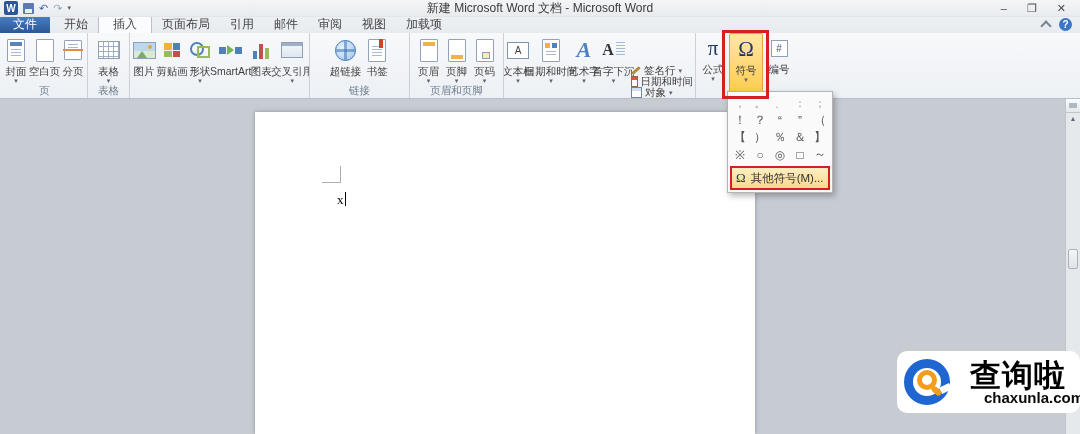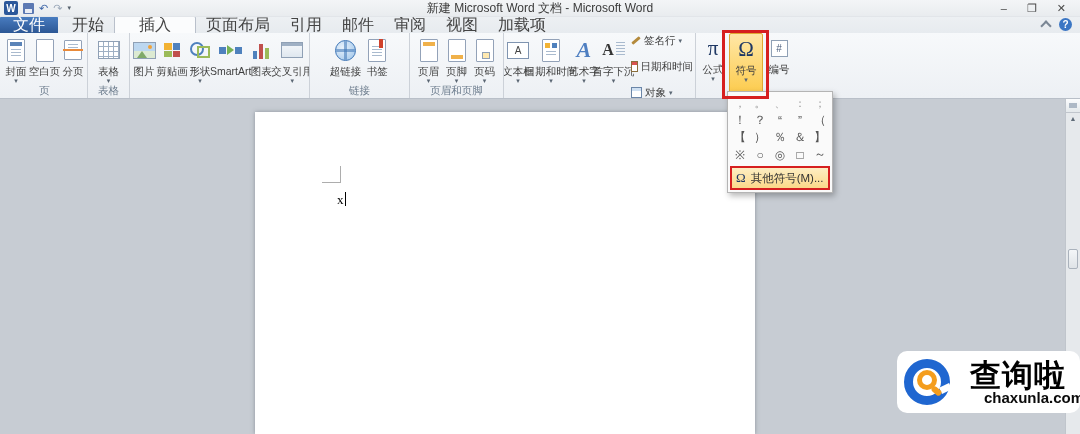--- a/index.html
+++ b/index.html
@@ -20,45 +20,45 @@
   .undo{color:#3e66a8}.redo{color:#9aa7b8}
   .qat .drop{font-size:7px;color:#55606c}
   .title{position:absolute;left:0;right:0;text-align:center;font-size:12px;color:#3a3a3a;z-index:1}
   .winctl{margin-left:auto;display:flex;gap:20px;padding-right:14px;z-index:3;
     font-size:11px;color:#4a4a4a;line-height:14px}
   .winctl span{cursor:default}
 
   
   .tabrow{position:absolute;top:16px;left:0;right:0;height:17px;
     background:linear-gradient(#edf0f3,#e7ebef);display:flex;align-items:flex-end;z-index:9}
-  .tab{padding:2px 10px 2px;font-size:16px;line-height:13px;color:#444;white-space:nowrap}
+  .tab{padding:2px 10px 2px;font-size:12px;line-height:13px;color:#444;white-space:nowrap}
   .tab.file{background:linear-gradient(#4a7ec2,#2c5795);color:#fff;margin:0 4px 0 0;
     border-radius:2px 2px 0 0;padding:2px 13px}
   .tab.active{background:#fbfcfd;border:1px solid #b9c0cb;border-bottom:none;
-    border-radius:2px 2px 0 0;padding:1px 24px 2px}
+    border-radius:2px 2px 0 0;padding:1px 14px 2px}
   .tabctl{position:absolute;right:8px;top:2px;display:flex;align-items:center;gap:9px}
   .chev{width:6px;height:6px;border-left:2px solid #7a8694;border-top:2px solid #7a8694;
     transform:rotate(45deg);margin-top:3px}
   .help{width:13px;height:13px;border-radius:50%;background:#3b76c4;color:#fff;font-size:10px;
     font-weight:bold;display:flex;align-items:center;justify-content:center}
 
   
   .ribbon{position:absolute;top:33px;left:0;right:0;height:65px;
     background:linear-gradient(#f7f9fb,#edf0f4);border-bottom:1px solid #b9bfc8;
     display:flex;align-items:stretch;padding:0 0 0 2px;z-index:8}
   .group{display:flex;flex-direction:column;border-right:1px solid #ccd1d8;
     padding:2px 0 0;overflow:hidden;flex:none;box-sizing:border-box}
   .btns{flex:1;display:flex;align-items:stretch;justify-content:center}
   .rbtn{display:flex;flex-direction:column;align-items:center;justify-content:flex-start;
     padding:1px 2px 0;min-width:24px;border-radius:2px}
   .icon{height:28px;display:flex;align-items:center;justify-content:center;margin-bottom:1px}
   .lbl{font-size:10.5px;line-height:12px;white-space:nowrap;color:#3e3e3e}
   .arw{font-size:7px;line-height:7px;min-height:7px;color:#5a6673}
   .glabel{text-align:center;font-size:10.5px;color:#6b7b8c;height:14px;line-height:13px;white-space:nowrap}
-  .stack{display:flex;flex-direction:column;justify-content:space-between;gap:12px;padding:0 2px;min-width:62px}
+  .stack{display:flex;flex-direction:column;justify-content:flex-end;gap:0;padding:0 2px;min-width:62px}
   .sbtn{display:flex;align-items:center;gap:3px;font-size:10.5px;line-height:11px;white-space:nowrap}
   .sbtn .arw{min-height:0}
 
   
   .pg{width:16px;height:21px;background:#fff;border:1px solid #93a2b8;border-radius:1px;position:relative}
   .lines{position:absolute;left:3px;right:3px;top:6px;bottom:4px;
     background:repeating-linear-gradient(to bottom,#a9bace 0,#a9bace 1px,transparent 1px,transparent 3px)}
   .acc{position:absolute}
   .tbl{width:20px;height:16px;border:1px solid #8fa0b5;background:
     repeating-linear-gradient(to right,transparent 0 4px,#9fb0c4 4px 5px),

